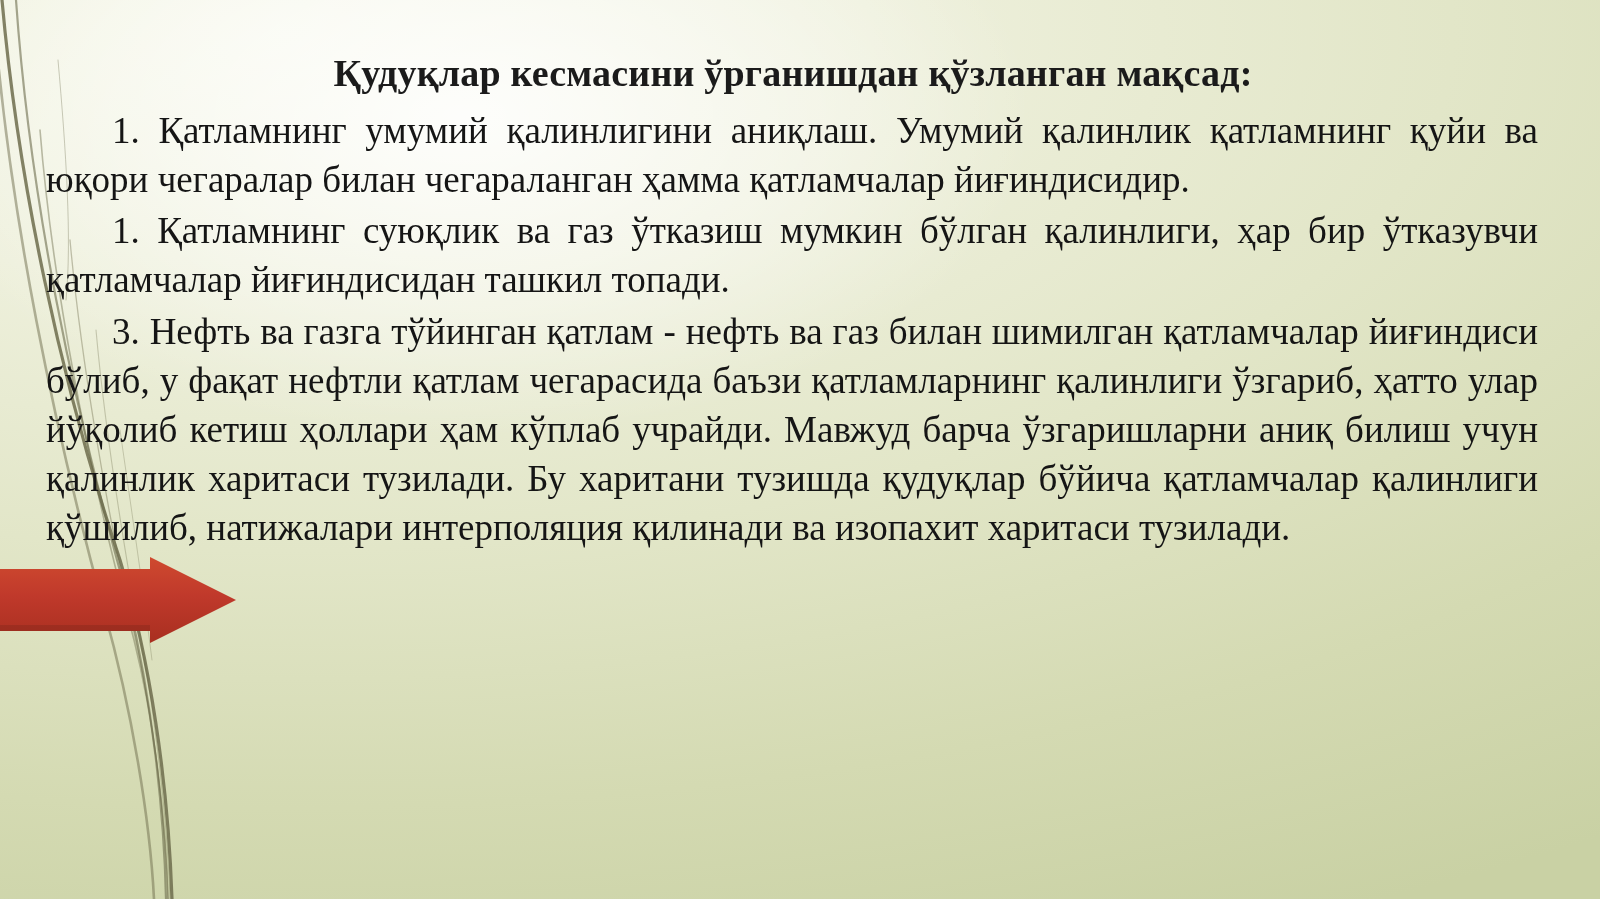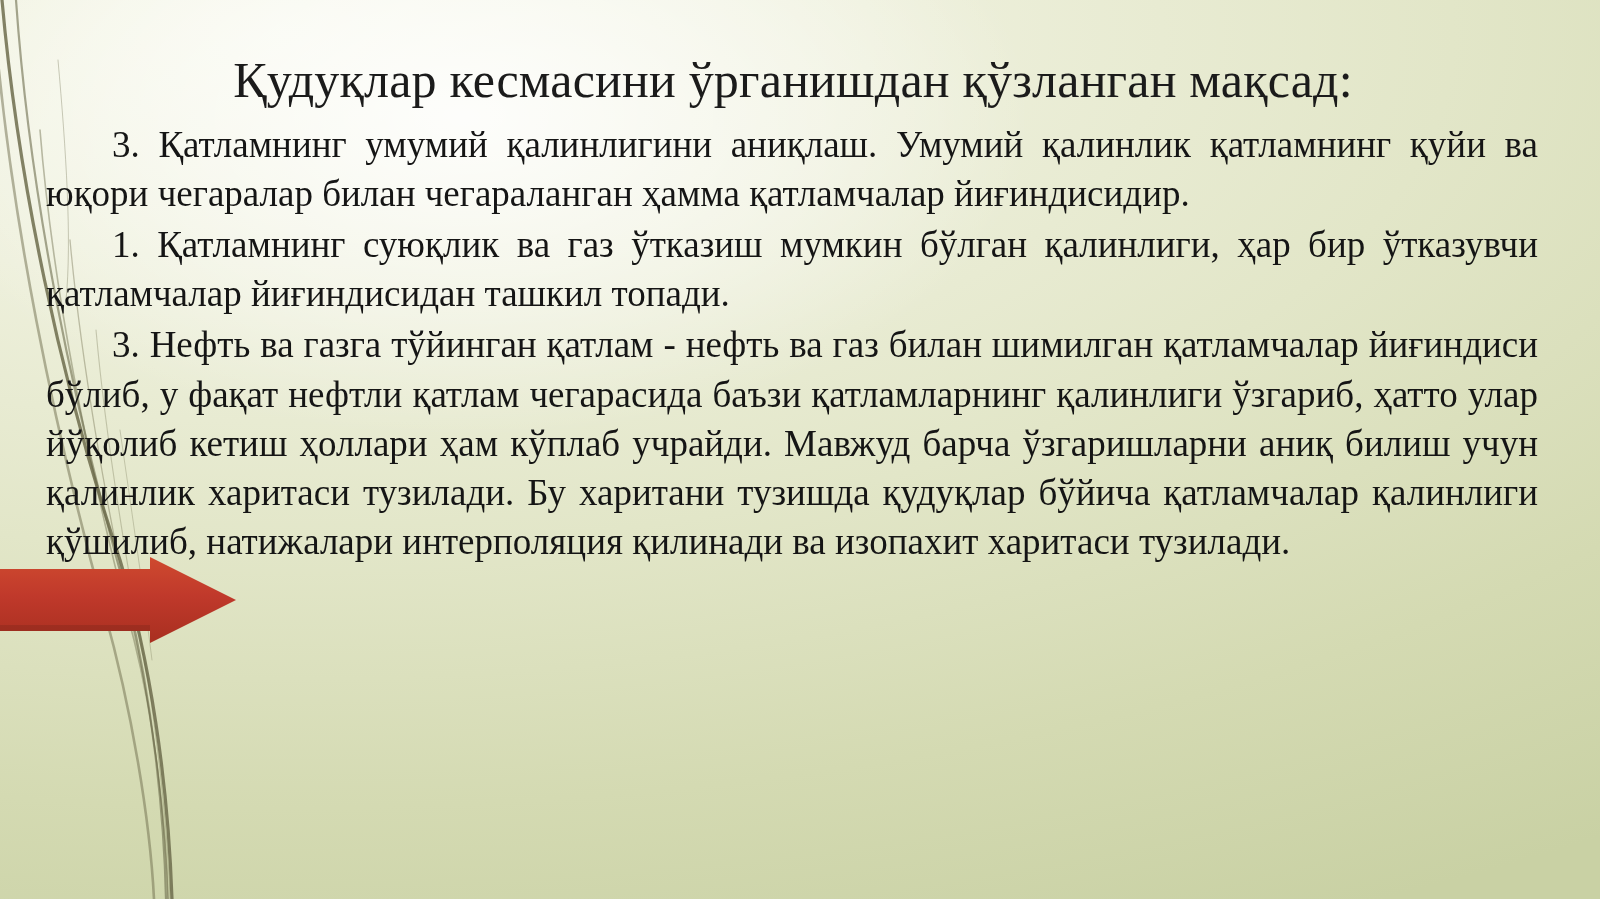--- a/index.html
+++ b/index.html
@@ -55,22 +55,22 @@
   }
 
   .content {
     position: relative;
     padding: 40px 60px 0 46px;
     z-index: 3;
   }
 
   .slide-title {
     text-align: center;
-    font-weight: normal;
-    font-size: 50px;
+    font-weight: bold;
+    font-size: 38px;
     line-height: 1.15;
     color: #1b1b1b;
     margin: 12px 0 10px 0;
     letter-spacing: 0.2px;
   }
 
   .para {
     text-align: justify;
     text-justify: inter-word;
     font-size: 37px;
@@ -114,20 +114,20 @@
       </linearGradient>
     </defs>
     <path d="M0 14 L150 14 L150 2 L236 45 L150 88 L150 76 L0 76 Z" fill="url(#arrowGrad)"></path>
     <path d="M0 70 L150 70 L150 76 L0 76 Z" fill="#8e2a1e" opacity="0.55"></path>
   </svg>
 
   <div class="content">
 
     <div class="slide-title">Қудуқлар кесмасини ўрганишдан қўзланган  мақсад:</div>
 
-    <p class="para">3. Қатламнинг умумий қалинлигини аниқлаш. Умумий қалинлик қатламнинг қуйи ва юқори чегаралар билан чегараланган ҳамма қатламчалар йиғиндисидир.</p>
+    <p class="para">1. Қатламнинг умумий қалинлигини аниқлаш. Умумий қалинлик қатламнинг қуйи ва юқори чегаралар билан чегараланган ҳамма қатламчалар йиғиндисидир.</p>
 
     <p class="para">1. Қатламнинг суюқлик ва газ ўтказиш мумкин бўлган қалинлиги, ҳар бир ўтказувчи қатламчалар йиғиндисидан ташкил топади.</p>
 
     <p class="para">3. Нефть ва газга тўйинган қатлам - нефть ва газ билан шимилган қатламчалар йиғиндиси бўлиб, у фақат нефтли қатлам чегарасида баъзи қатламларнинг қалинлиги ўзгариб, ҳатто улар йўқолиб кетиш ҳоллари ҳам кўплаб учрайди. Мавжуд барча ўзгаришларни аниқ билиш учун қалинлик харитаси тузилади. Бу харитани тузишда қудуқлар бўйича қатламчалар қалинлиги қўшилиб, натижалари интерполяция қилинади ва изопахит харитаси тузилади.</p>
 
   </div>
 </div>
 
 </body></html>

